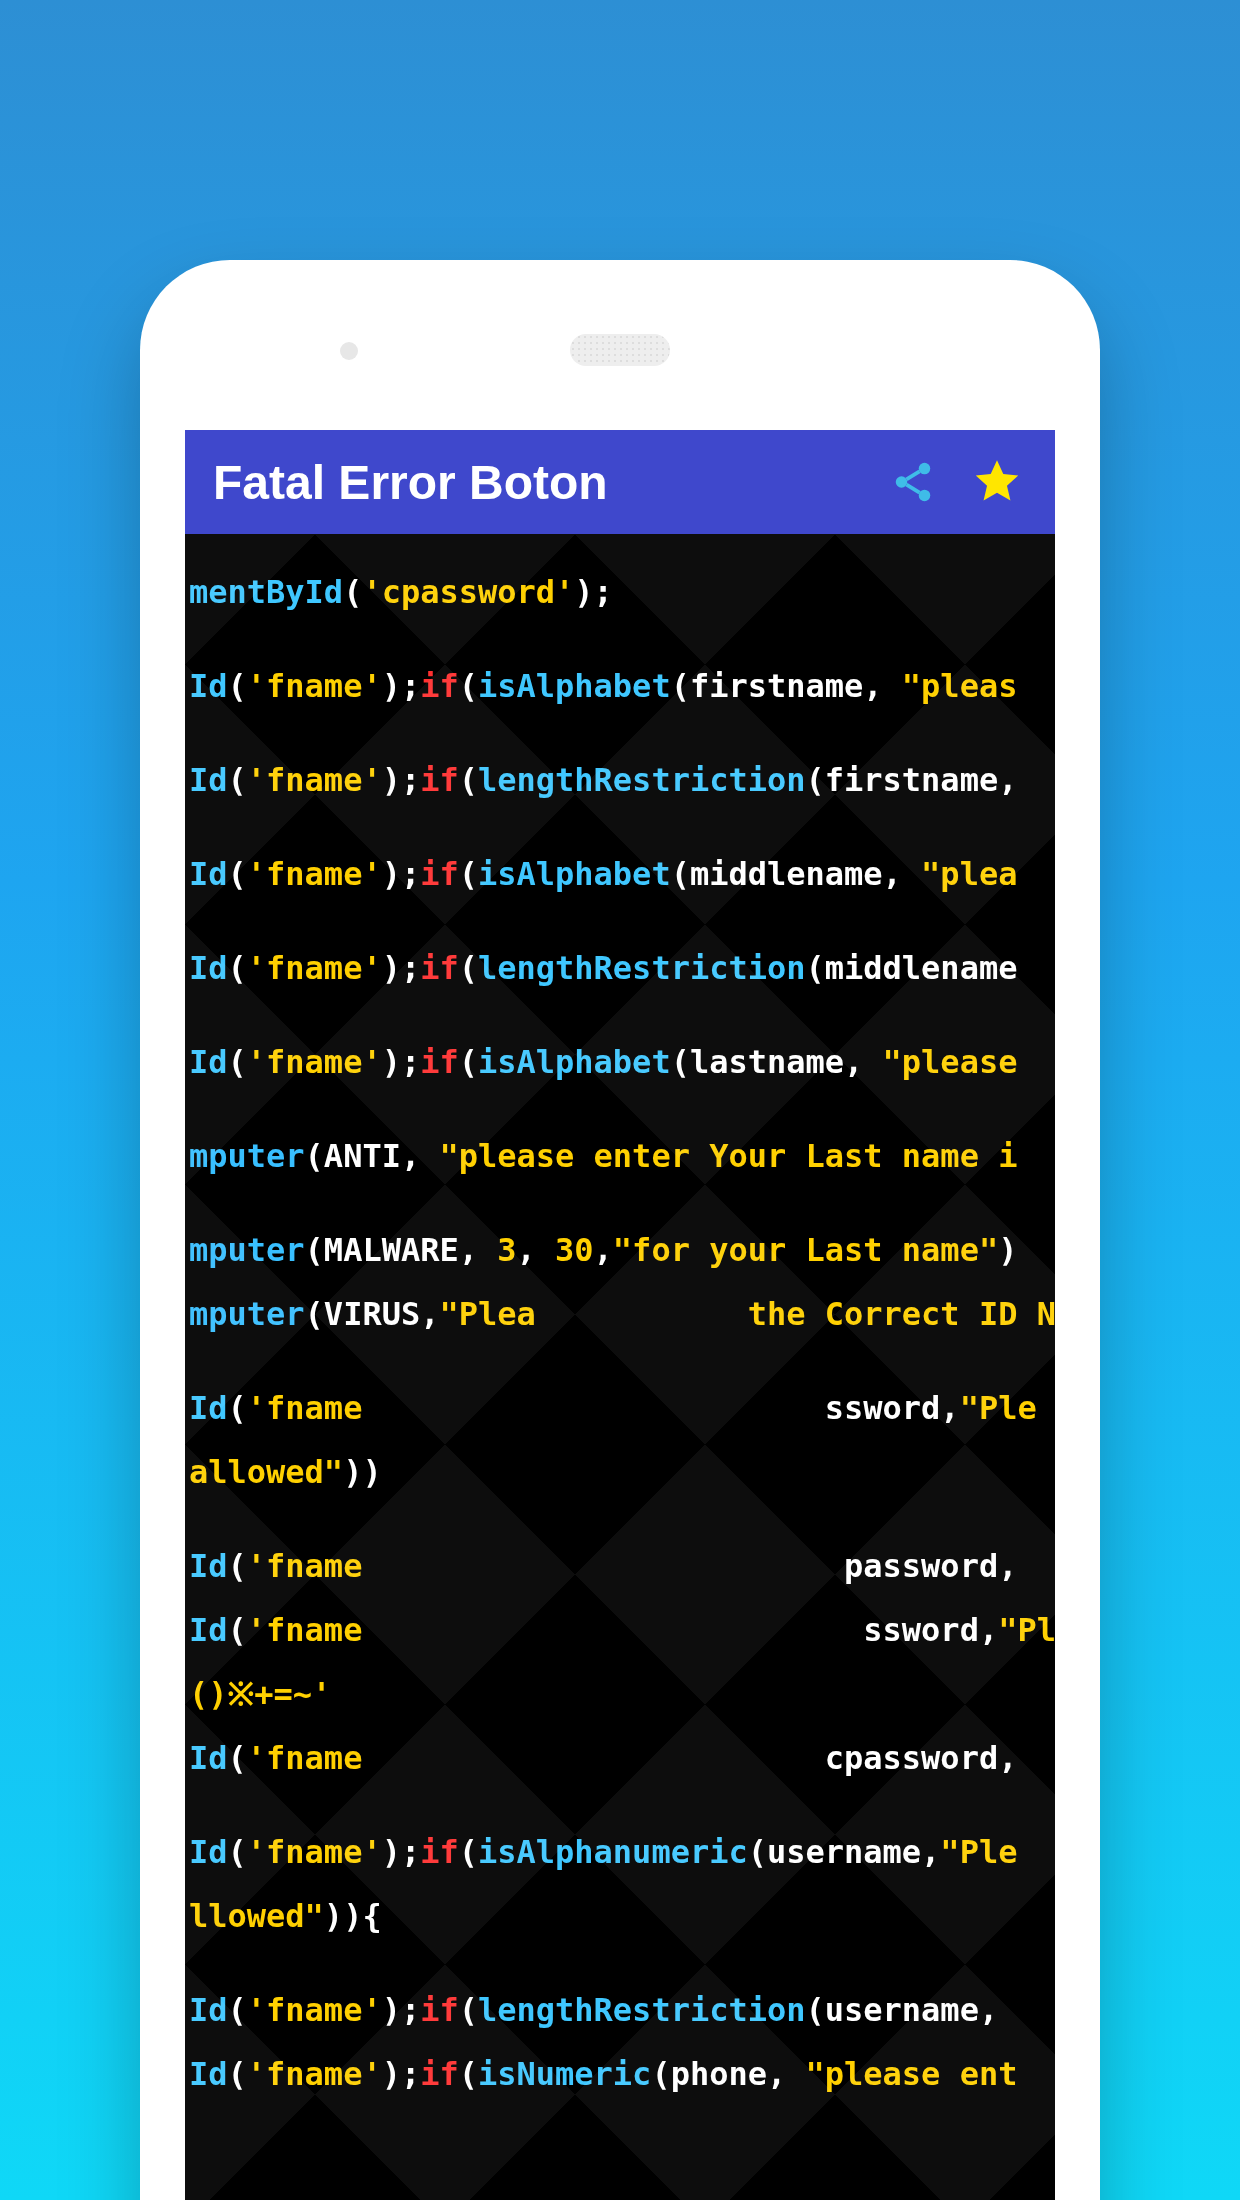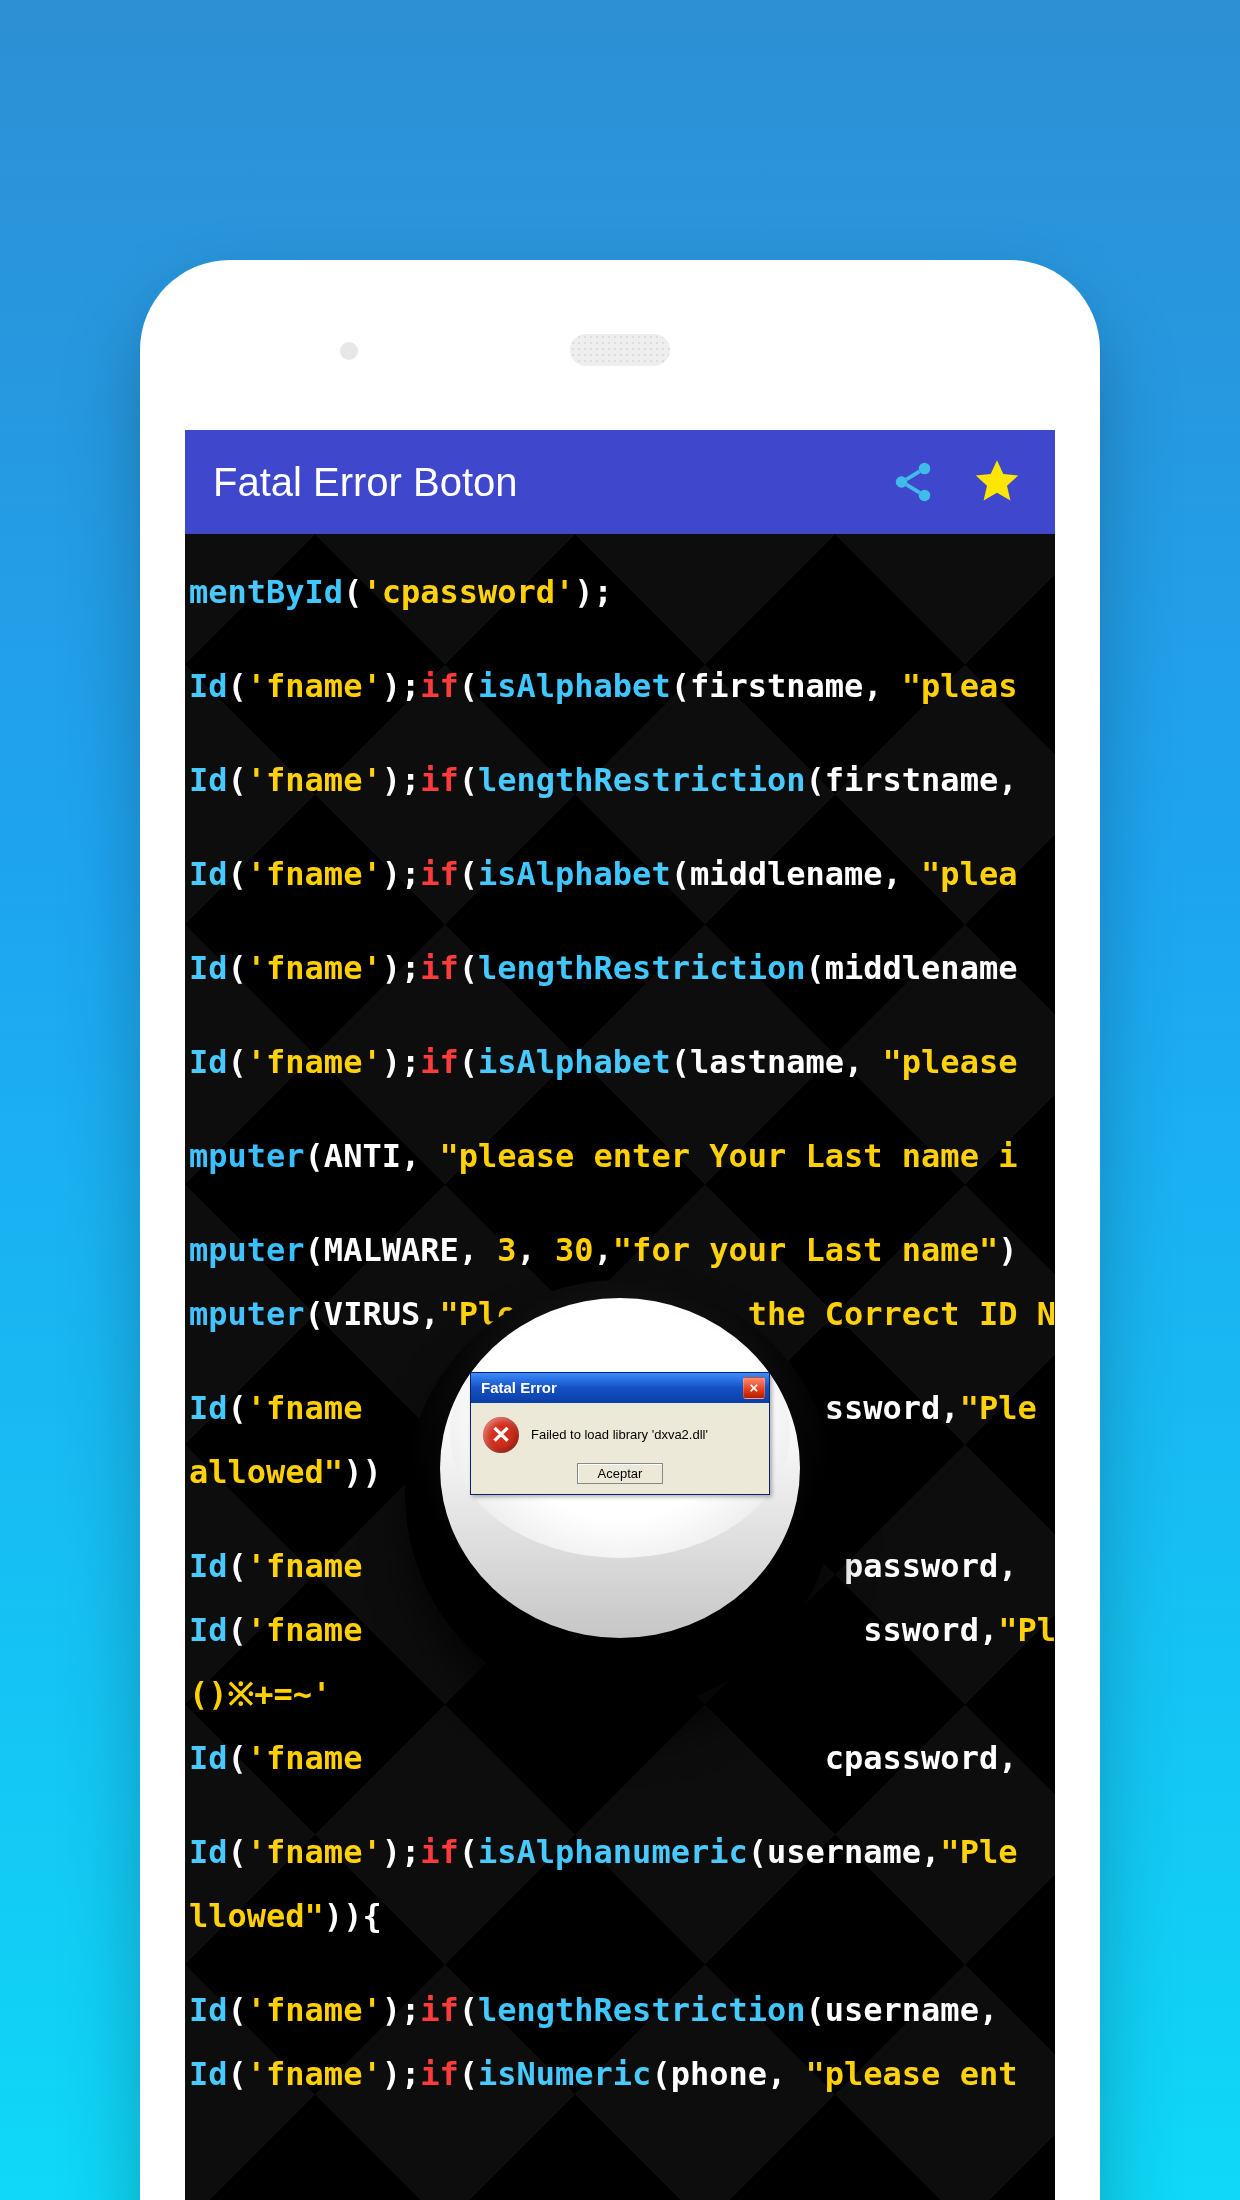--- a/index.html
+++ b/index.html
@@ -53,22 +53,22 @@
   .titlebar {
     height: 104px;
     background: #3f48cc;
     display: flex;
     align-items: center;
     padding: 0 28px 0 28px;
     color: #fff;
   }
   .titlebar .title {
     flex: 1;
-    font-size: 40px;
-    font-weight: 400;
+    font-size: 48px;
+    font-weight: 700;
   }
   .titlebar .ico {
     width: 60px; height: 60px;
     margin-left: 24px;
     display: flex; align-items:center; justify-content:center;
   }
   .share-svg { width: 46px; height: 46px; fill: #3fbce8; }
   .star-svg  { width: 52px; height: 52px; fill: #ffe600; }
 
   
@@ -230,39 +230,15 @@
 <div style="margin-bottom:0"><span class="tok-str">()※+=~'</span></div>
 <div><span class="tok-id">Id</span><span class="tok-pl">(</span><span class="tok-str">'fname</span><span class="tok-pl">                        cpassword,</span></div>
 <div style="margin-bottom:0"><span class="tok-id">Id</span><span class="tok-pl">(</span><span class="tok-str">'fname'</span><span class="tok-pl">);</span><span class="tok-kw">if</span><span class="tok-pl">(</span><span class="tok-fn">isAlphanumeric</span><span class="tok-pl">(username,</span><span class="tok-str">"Ple</span></div>
 <div><span class="tok-al">llowed"</span><span class="tok-pl">)){</span></div>
 <div style="margin-bottom:0"><span class="tok-id">Id</span><span class="tok-pl">(</span><span class="tok-str">'fname'</span><span class="tok-pl">);</span><span class="tok-kw">if</span><span class="tok-pl">(</span><span class="tok-fn">lengthRestriction</span><span class="tok-pl">(username,</span></div>
 <div><span class="tok-id">Id</span><span class="tok-pl">(</span><span class="tok-str">'fname'</span><span class="tok-pl">);</span><span class="tok-kw">if</span><span class="tok-pl">(</span><span class="tok-fn">isNumeric</span><span class="tok-pl">(phone, </span><span class="tok-str">"please ent</span></div>
     </div>
 
     <div class="wm"></div>
 
-    <div class="push-btn">
-      <div class="ring"></div>
-      <div class="cap">
-        <div class="face">
-
-          <div class="xp">
-            <div class="bar">
-              <span class="t">Fatal Error</span>
-              <span class="x">
-                <span>×</span>
-              </span>
-            </div>
-            <div class="body">
-              <div class="erricon">✕</div>
-              <div class="msg">Failed to load library 'dxva2.dll'</div>
-            </div>
-            <div class="btns">
-              <button>Aceptar</button>
-            </div>
-          </div>
-
-        </div>
-      </div>
-    </div>
 
   </div>
 </div>
 
 </body></html>

